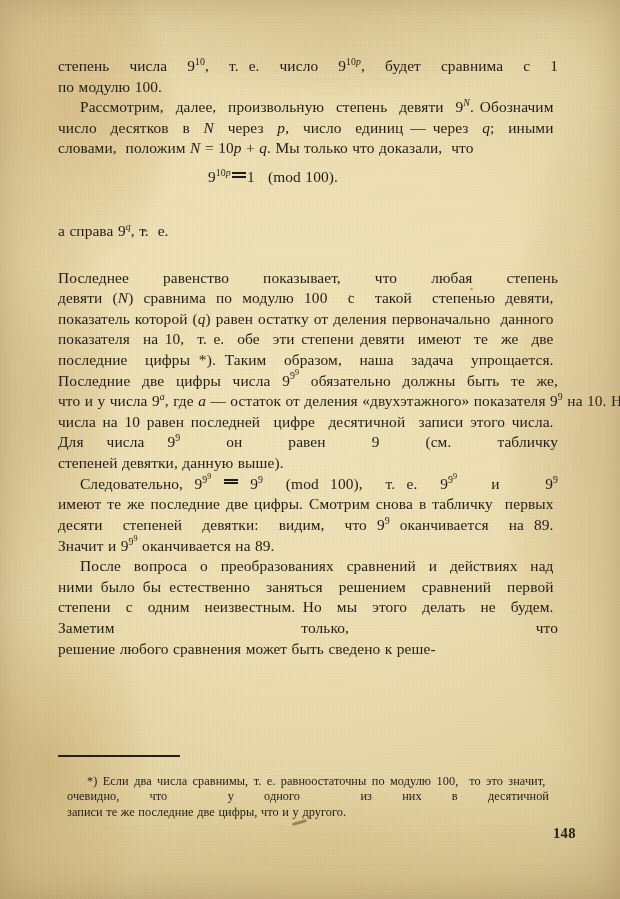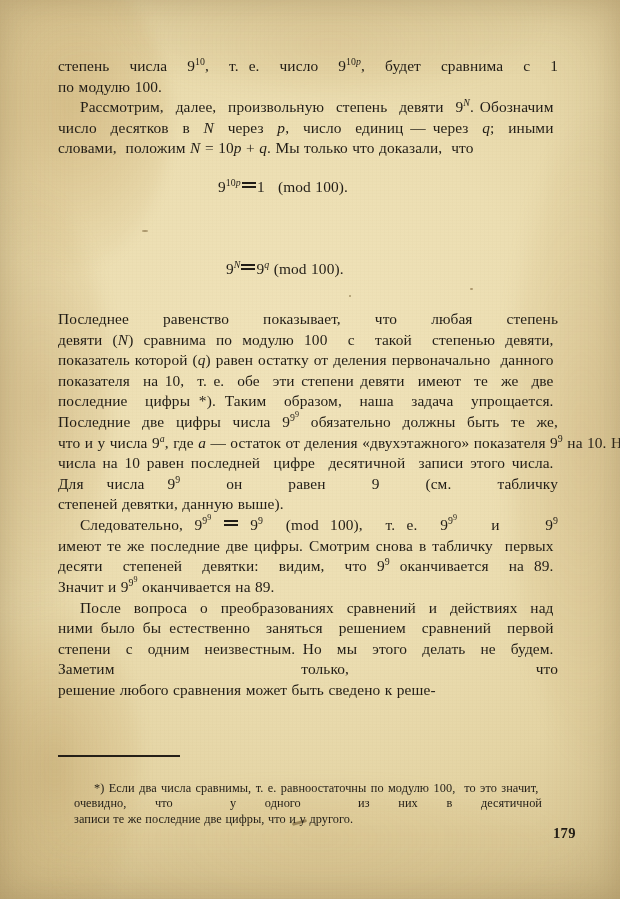--- a/index.html
+++ b/index.html
@@ -84,21 +84,21 @@
     text-justify: inter-word;
     letter-spacing: 0.1px;
     word-spacing: 0.5px;
   }
   p.indent { text-indent: 22px; }
   .blockgap-sm { height: 7px; }
   .blockgap-md { height: 13px; }
   .blockgap-lg { height: 19px; }
 
   .formula {
-    margin: 10px;
+    margin: 0;
     font-size: 15.4px;
     line-height: 22px;
     text-align: left;
     padding-left: 150px;
     white-space: nowrap;
   }
   .formula-b { padding-left: 152px; }
   .formula-c { padding-left: 158px; }
 
   sup {
@@ -126,21 +126,21 @@
   .eq::before { top: 0.33em; }
   .eq::after  { top: 0.58em; }
 
   .footnote-rule {
     width: 122px;
     height: 2px;
     background: #241f18;
     margin: 0 0 0 0;
   }
   .footnote {
-    margin: 16px;
+    margin: 9px;
     font-size: 12.3px;
     line-height: 15.4px;
     text-align: justify;
     letter-spacing: 0.05px;
   }
   .footnote.first { text-indent: 20px; }
 
   .page-number {
     position: absolute;
     right: 44px;
@@ -198,39 +198,39 @@
     <p class="formula">9<sup>10<i>p</i></sup><span class="eq"></span>1&nbsp; &nbsp;(mod 100).</p>
 
     <div class="blockgap-md"></div>
 
 
     <div class="blockgap-sm"></div>
 
 
     <div class="blockgap-md"></div>
 
+    <p>а&nbsp;справа&nbsp;9<sup><i>q</i></sup>,&nbsp;т.&nbsp;&nbsp;е.</p>
 
     <div class="blockgap-sm"></div>
 
-    <p class="formula formula-c">9<sup><i>N</i></sup><span class="eq"></span>9<sup><i>q</i></sup>&nbsp;(mod 100).</p>
 
     <div class="blockgap-lg"></div>
 
     <p>Последнее&nbsp; равенство&nbsp; показывает,&nbsp; что&nbsp; любая&nbsp; степень девяти&nbsp;(<i>N</i>)&nbsp;сравнима&nbsp;по&nbsp;модулю&nbsp;100&nbsp; с&nbsp; такой&nbsp; степенью девяти,&nbsp; показатель&nbsp;которой&nbsp;(<i>q</i>)&nbsp;равен&nbsp;остатку&nbsp;от&nbsp;деления первоначально&nbsp; данного&nbsp; показателя&nbsp; на&nbsp;10,&nbsp; т.&nbsp;е.&nbsp; обе&nbsp; эти степени&nbsp;девяти&nbsp; имеют&nbsp; те&nbsp; же&nbsp; две&nbsp; последние&nbsp; цифры&nbsp;*). Таким&nbsp; образом,&nbsp; наша&nbsp; задача&nbsp; упрощается.&nbsp; Последние две&nbsp;цифры&nbsp;числа&nbsp;9<sup>9<sup>9</sup></sup>&nbsp;обязательно&nbsp;должны&nbsp;быть&nbsp;те&nbsp;же, что&nbsp;и&nbsp;у&nbsp;числа&nbsp;9<sup><i>a</i></sup>,&nbsp;где&nbsp;<i>a</i>&nbsp;—&nbsp;остаток&nbsp;от&nbsp;деления&nbsp;«двухэтажного»&nbsp;показателя&nbsp;9<sup>9</sup>&nbsp;на&nbsp;10.&nbsp;Но&nbsp;остаток&nbsp;от&nbsp;деления&nbsp;любого числа&nbsp;на&nbsp;10&nbsp;равен&nbsp;последней&nbsp; цифре&nbsp; десятичной&nbsp; записи этого&nbsp;числа.&nbsp; Для&nbsp;числа&nbsp;9<sup>9</sup>&nbsp; он&nbsp; равен&nbsp; 9&nbsp; (см.&nbsp; табличку степеней&nbsp;девятки,&nbsp;данную&nbsp;выше).</p>
 
     <p class="indent">Следовательно,&nbsp;9<sup>9<sup>9</sup></sup>&nbsp;<span class="eq"></span>&nbsp;9<sup>9</sup>&nbsp; (mod&nbsp;100),&nbsp; т.&nbsp;е.&nbsp; 9<sup>9<sup>9</sup></sup>&nbsp; &nbsp;и&nbsp; &nbsp; 9<sup>9</sup> имеют&nbsp;те&nbsp;же&nbsp;последние&nbsp;две&nbsp;цифры.&nbsp;Смотрим&nbsp;снова&nbsp;в&nbsp;табличку&nbsp; первых&nbsp; десяти&nbsp; степеней&nbsp; девятки:&nbsp; видим,&nbsp; что&nbsp;9<sup>9</sup> оканчивается&nbsp; на&nbsp;89.&nbsp; Значит&nbsp;и&nbsp;9<sup>9<sup>9</sup></sup>&nbsp;оканчивается&nbsp;на&nbsp;89.</p>
 
     <p class="indent">После&nbsp; вопроса&nbsp; о&nbsp; преобразованиях&nbsp; сравнений&nbsp; и&nbsp; действиях&nbsp; над&nbsp; ними&nbsp;было&nbsp;бы&nbsp;естественно&nbsp; заняться&nbsp; решением&nbsp; сравнений&nbsp; первой&nbsp; степени&nbsp; с&nbsp; одним&nbsp; неизвестным. Но&nbsp; мы&nbsp; этого&nbsp;&nbsp;делать&nbsp; не&nbsp; будем.&nbsp; Заметим&nbsp; только,&nbsp; что решение&nbsp;любого&nbsp;сравнения&nbsp;может&nbsp;быть&nbsp;сведено&nbsp;к&nbsp;реше-</p>
 
   </div>
 
   <div style="position:absolute; left:58px; top:755px; width:500px;" class="ink-soft">
     <div class="footnote-rule"></div>
     <div style="height:8px;"></div>
     <p class="footnote first"><span>*)</span>&nbsp;Если&nbsp;два&nbsp;числа&nbsp;сравнимы,&nbsp;т.&nbsp;е.&nbsp;равноостаточны&nbsp;по&nbsp;модулю 100,&nbsp; то&nbsp;это&nbsp;значит,&nbsp; очевидно,&nbsp;что&nbsp; у&nbsp;одного&nbsp; из&nbsp;них&nbsp;в&nbsp;десятичной записи&nbsp;те&nbsp;же&nbsp;последние&nbsp;две&nbsp;цифры,&nbsp;что&nbsp;и&nbsp;у&nbsp;другого.</p>
   </div>
 
-  <div class="page-number ink-soft">179</div>
+  <div class="page-number ink-soft">148</div>
 
   <div class="grain"></div>
   <div class="vignette"></div>
 
 </div>
 
 </body></html>

